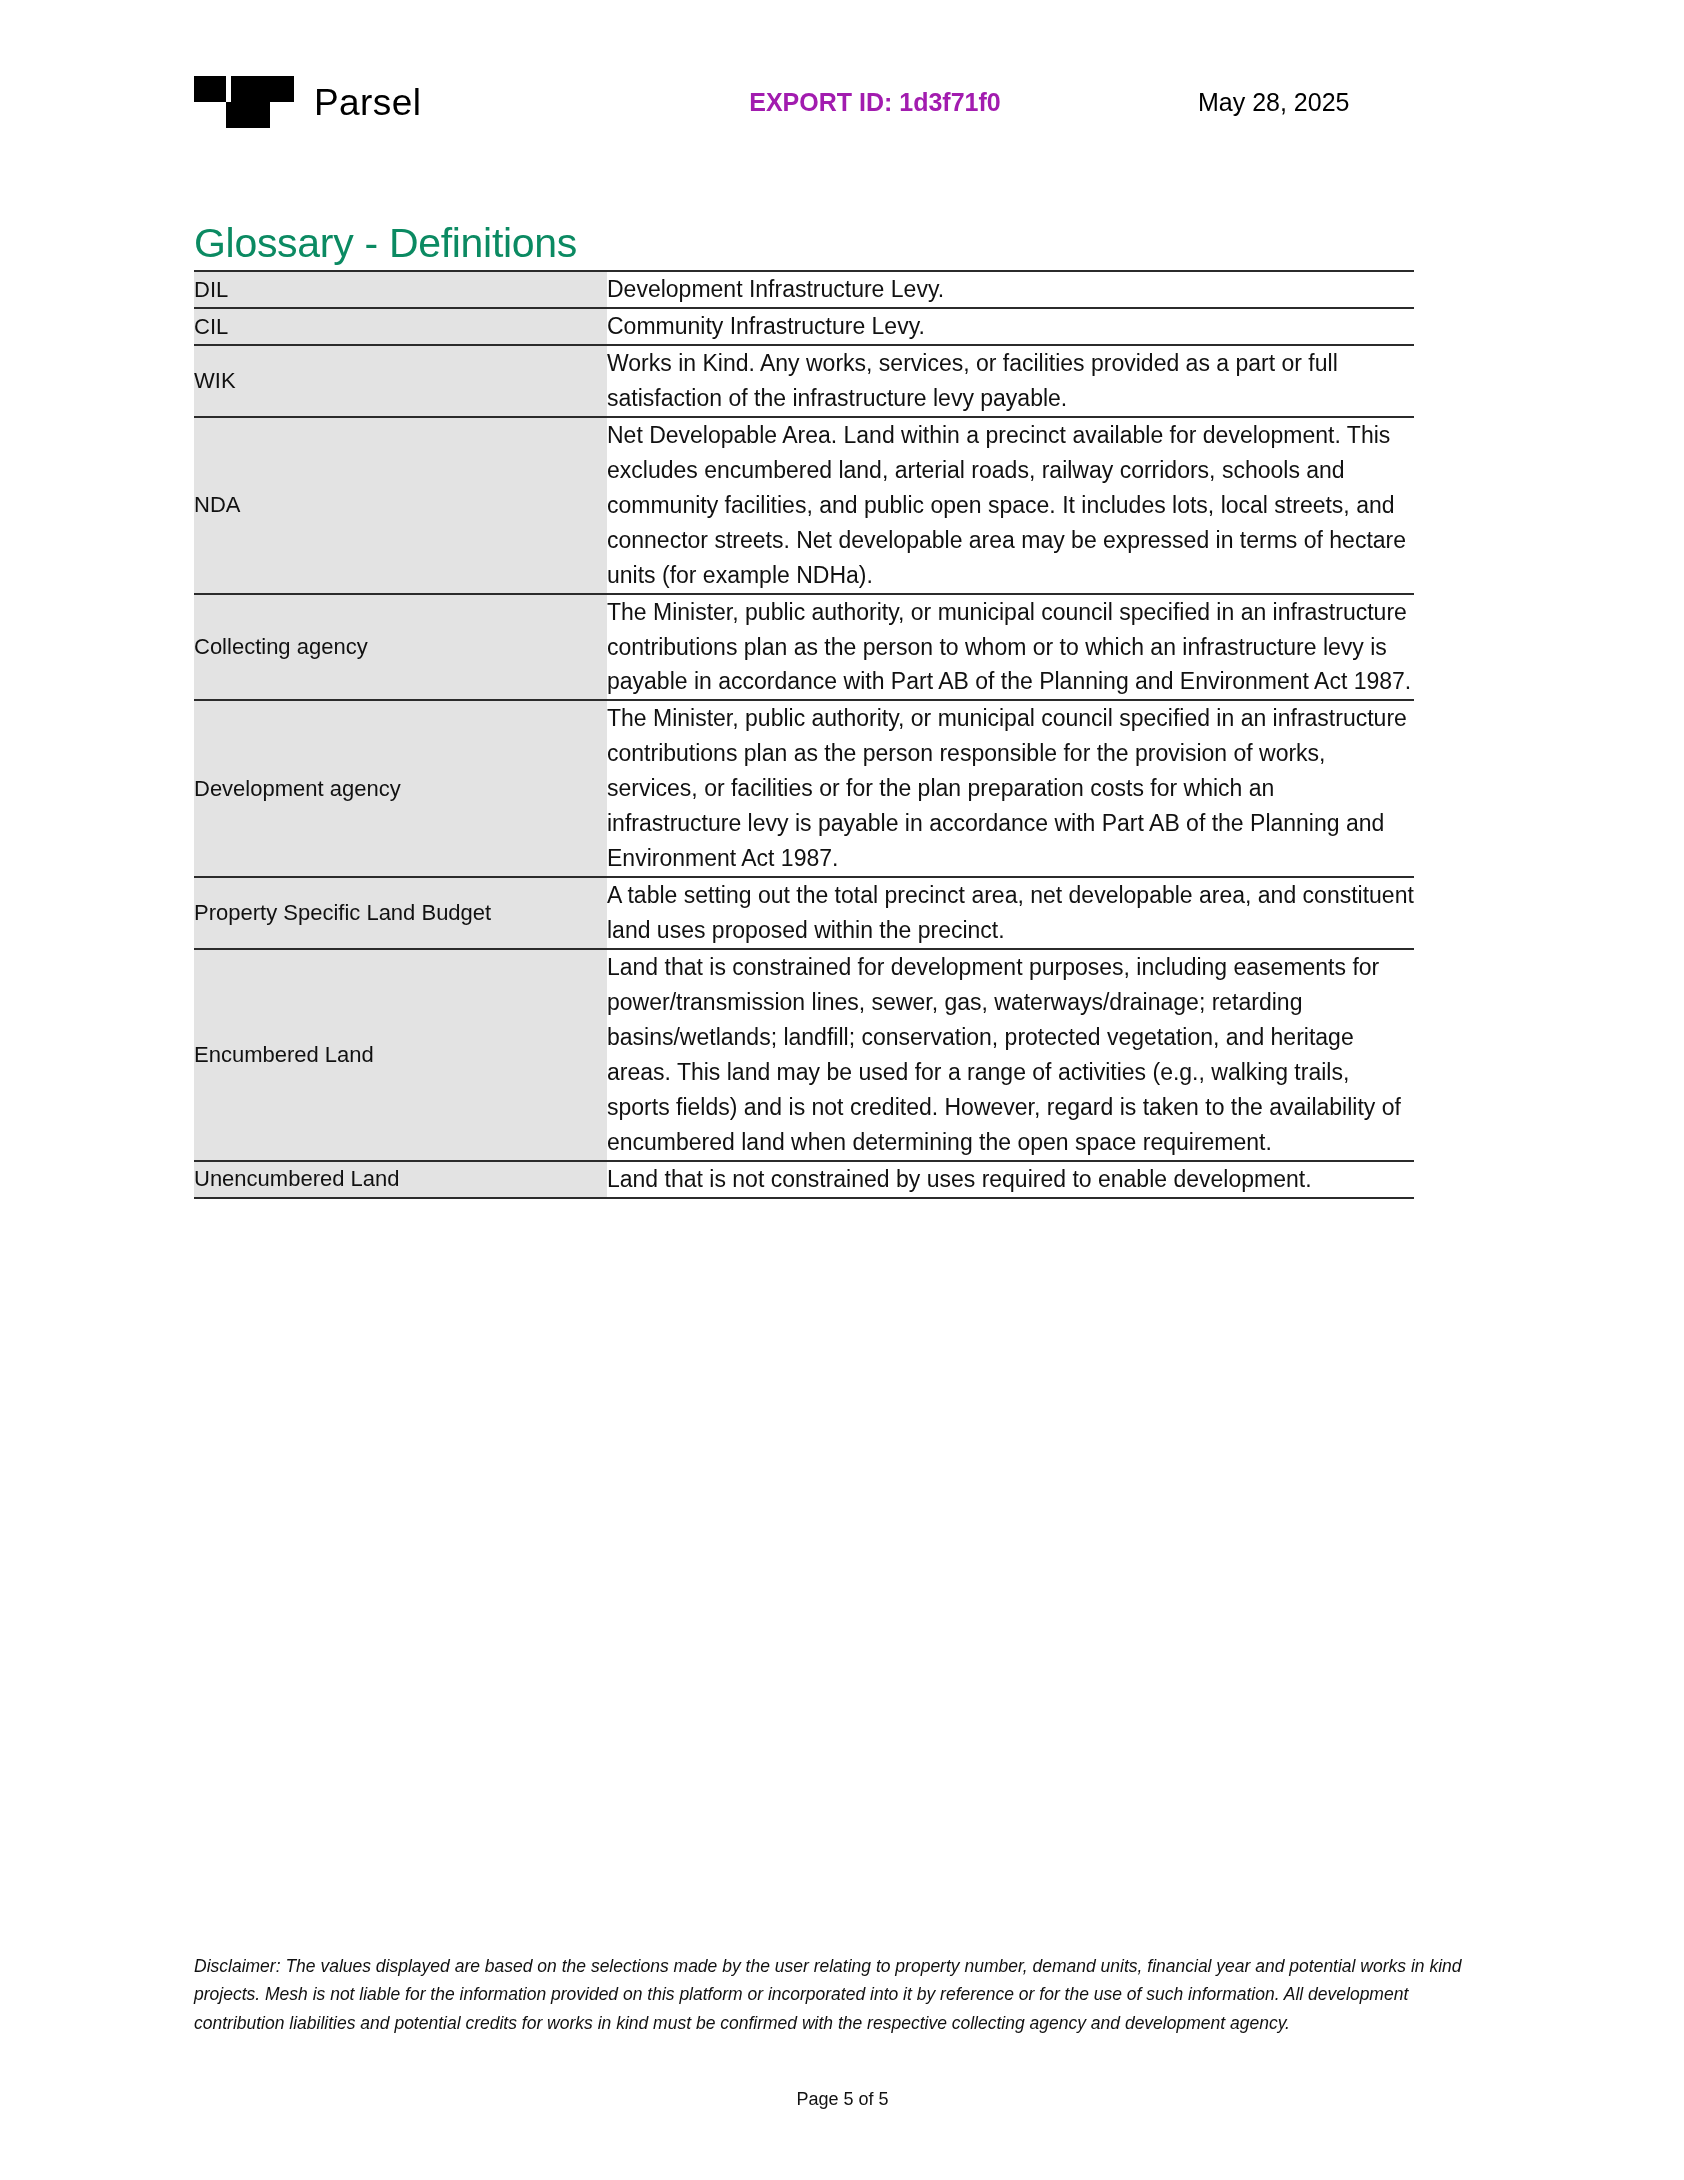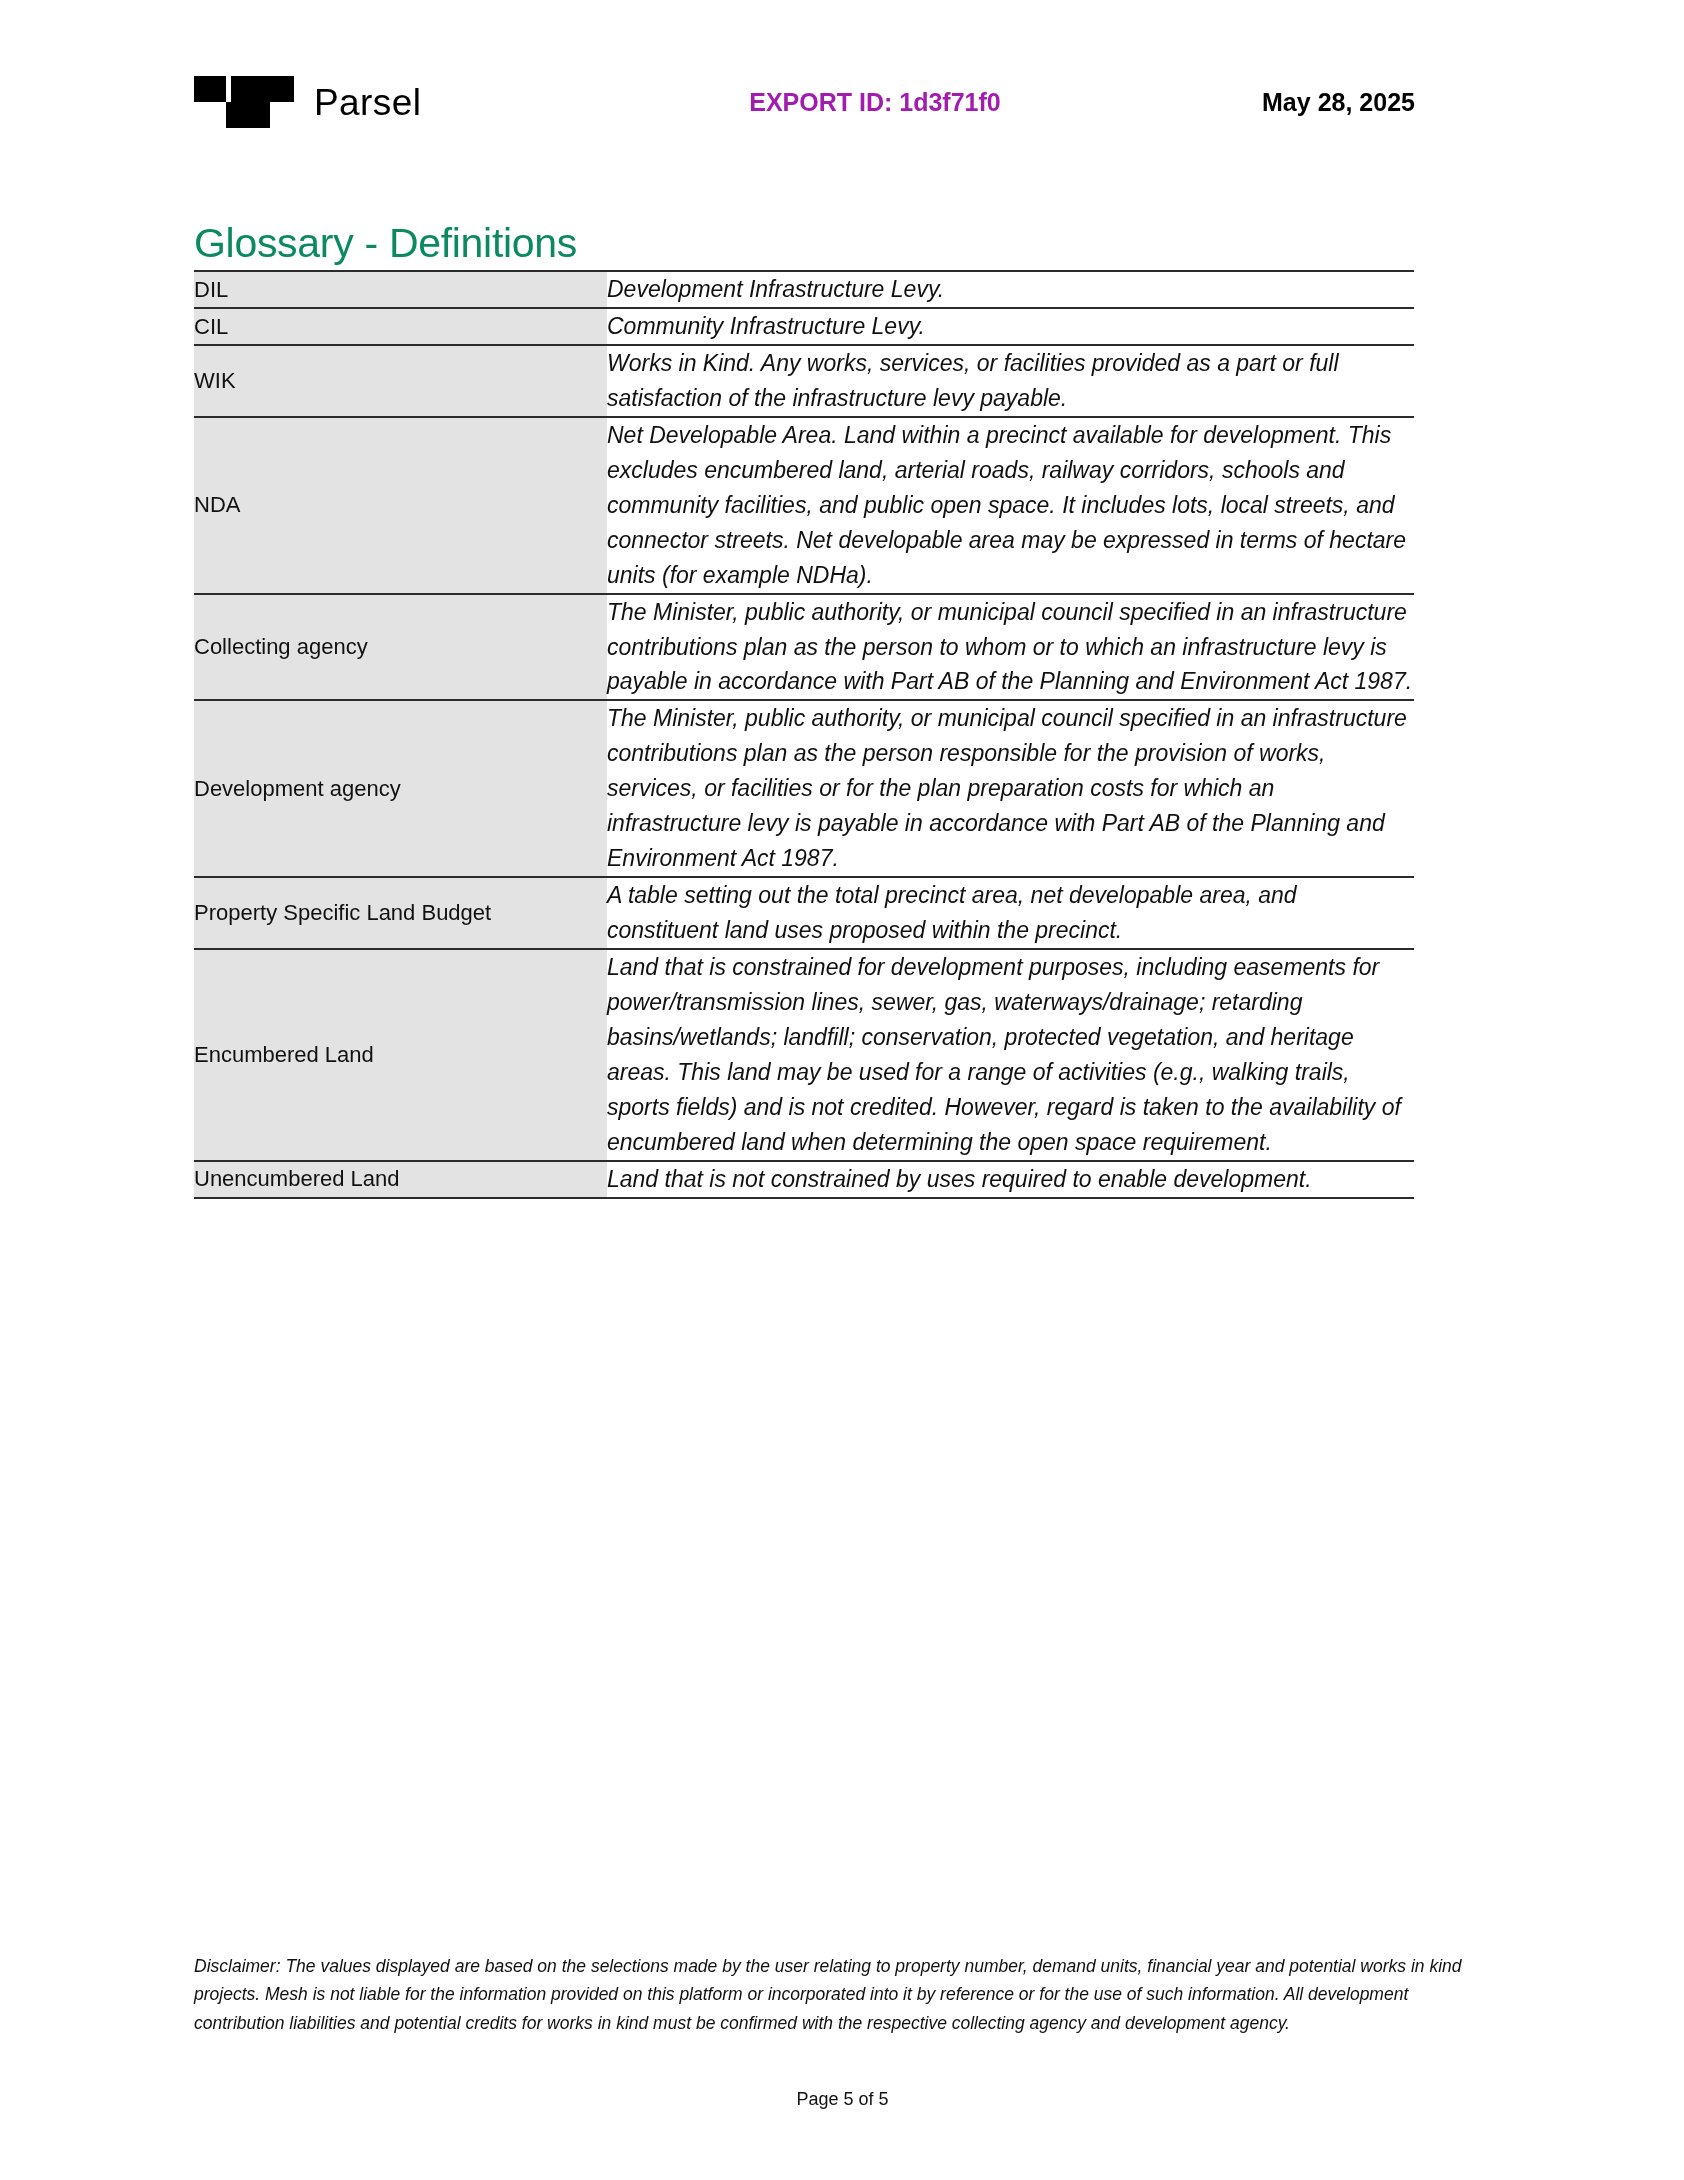--- a/index.html
+++ b/index.html
@@ -69,23 +69,23 @@
     flex: 1;
     text-align: center;
     font-size: 25px;
     font-weight: 700;
     color: #a21caf;
     white-space: nowrap;
   }
   .header-date {
     width: 281px;
     flex: none;
-    text-align: center;
+    text-align: left;
     font-size: 25px;
-    font-weight: 700;
+    font-weight: 400;
     color: #000000;
     white-space: nowrap;
   }
 
   
   .page-title {
     position: absolute;
     top: 194px;
     left: 194px;
     font-size: 41px;
@@ -123,21 +123,20 @@
     color: #111111;
     line-height: 1.35;
   }
   .def-cell {
     background: #ffffff;
     padding: 22px 15.3px 22px 22px;
     font-size: 23px;
     font-weight: 400;
     color: #111111;
     line-height: 1.52;
-    font-style: italic;
   }
 
   
   .disclaimer {
     position: absolute;
     top: 1952px;
     left: 194px;
     width: 1285px;
     font-size: 17.5px;
     font-style: italic;

